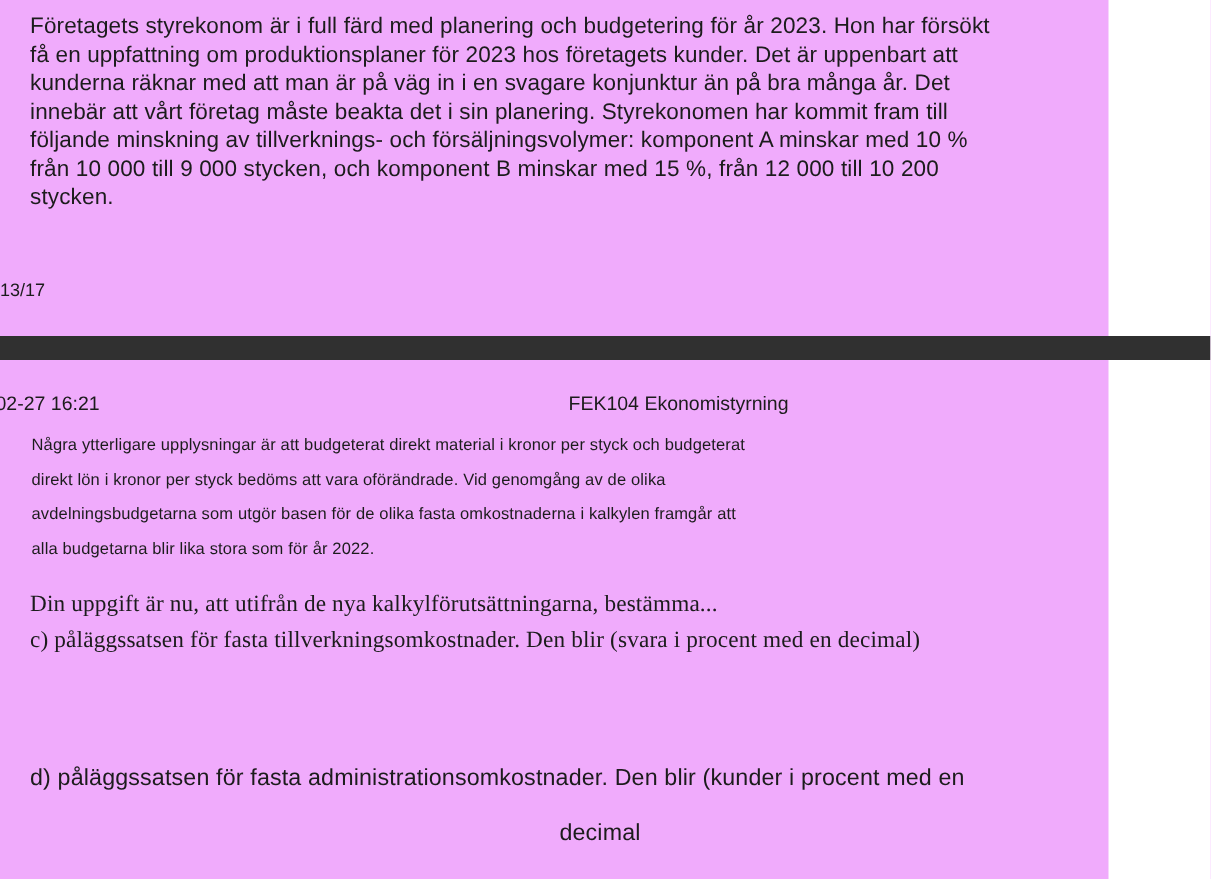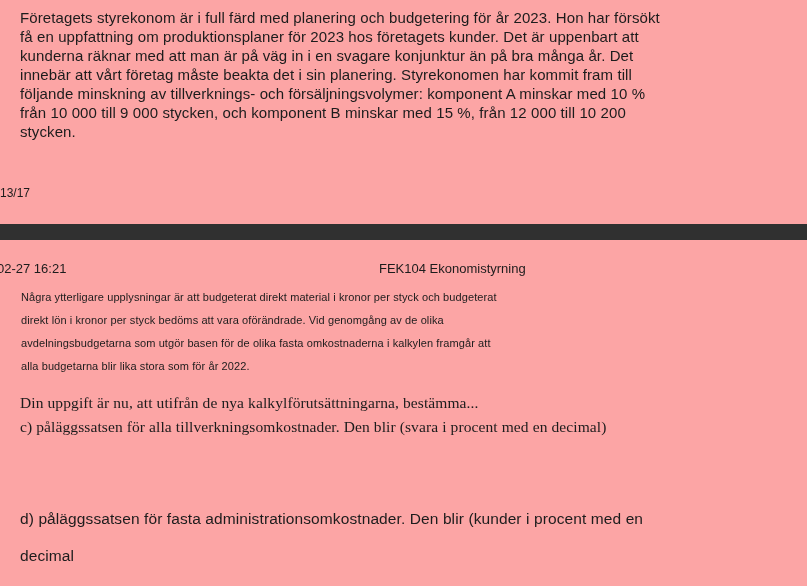--- a/index.html
+++ b/index.html
@@ -1,18 +1,18 @@
 <!DOCTYPE html>
 <html><head>
 <meta charset="utf-8">
 <style>
   * { margin: 0; padding: 0; box-sizing: border-box; }
   html, body { width: 807px; height: 586px; background: #ffffff; overflow: hidden; }
   body { font-family: "Liberation Sans", "DejaVu Sans", sans-serif; color: #1c1c1c; }
-  .doc { position: relative; width: 807px; height: 586px; background: #fca5a5; }
+  .doc { position: relative; width: 739px; height: 586px; background: #f0abfc; }
 
   .lines { white-space: pre-line; }
 
   
   .p1-paragraph {
     position: absolute; left: 20px; top: 8px; width: 740px;
     font-size: 15px; line-height: 19px; letter-spacing: 0.1px;
   }
   .p1-footer {
     position: absolute; left: 0; top: 186px; width: 777px;
@@ -46,21 +46,21 @@
   .p2-task-block {
     position: absolute; left: 20px; top: 391px; width: 760px;
     font-size: 15.5px; line-height: 24px; letter-spacing: 0.1px; font-family: Liberation Serif, serif;
   }
   .p2-question-d {
     position: absolute; left: 20px; top: 509px; width: 760px;
     font-size: 15.5px; line-height: 19px; letter-spacing: 0.1px;
   }
   .p2-question-d-cont {
     position: absolute; left: 20px; top: 546px; width: 760px;
-    font-size: 15.5px; line-height: 19px; letter-spacing: 0.1px;
+    font-size: 15.5px; line-height: 19px; letter-spacing: 0.1px; text-align: center;
   }
 </style>
 </head>
 <body>
 
 <div class="doc">
 
   <div class="p1-paragraph lines">Företagets styrekonom är i full färd med planering och budgetering för år 2023. Hon har försökt
 få en uppfattning om produktionsplaner för 2023 hos företagets kunder. Det är uppenbart att
 kunderna räknar med att man är på väg in i en svagare konjunktur än på bra många år. Det
@@ -78,19 +78,19 @@
   <div class="p2-timestamp">02-27 16:21</div>
   <div class="p2-course">FEK104 Ekonomistyrning</div>
 
   <div class="p2-paragraph lines">Några ytterligare upplysningar är att budgeterat direkt material i kronor per styck och budgeterat
 direkt lön i kronor per styck bedöms att vara oförändrade. Vid genomgång av de olika
 avdelningsbudgetarna som utgör basen för de olika fasta omkostnaderna i kalkylen framgår att
 alla budgetarna blir lika stora som för år 2022.</div>
 
   <div class="p2-task-block">
     <div>Din uppgift är nu, att utifrån de nya kalkylförutsättningarna, bestämma...</div>
-    <div>c) påläggssatsen för alla tillverkningsomkostnader. Den blir (svara i procent med en decimal)</div>
+    <div>c) påläggssatsen för fasta tillverkningsomkostnader. Den blir (svara i procent med en decimal)</div>
   </div>
 
   <div class="p2-question-d">d) påläggssatsen för fasta administrationsomkostnader. Den blir (kunder i procent med en</div>
   <div class="p2-question-d-cont">decimal</div>
 
 </div>
 
 </body></html>

